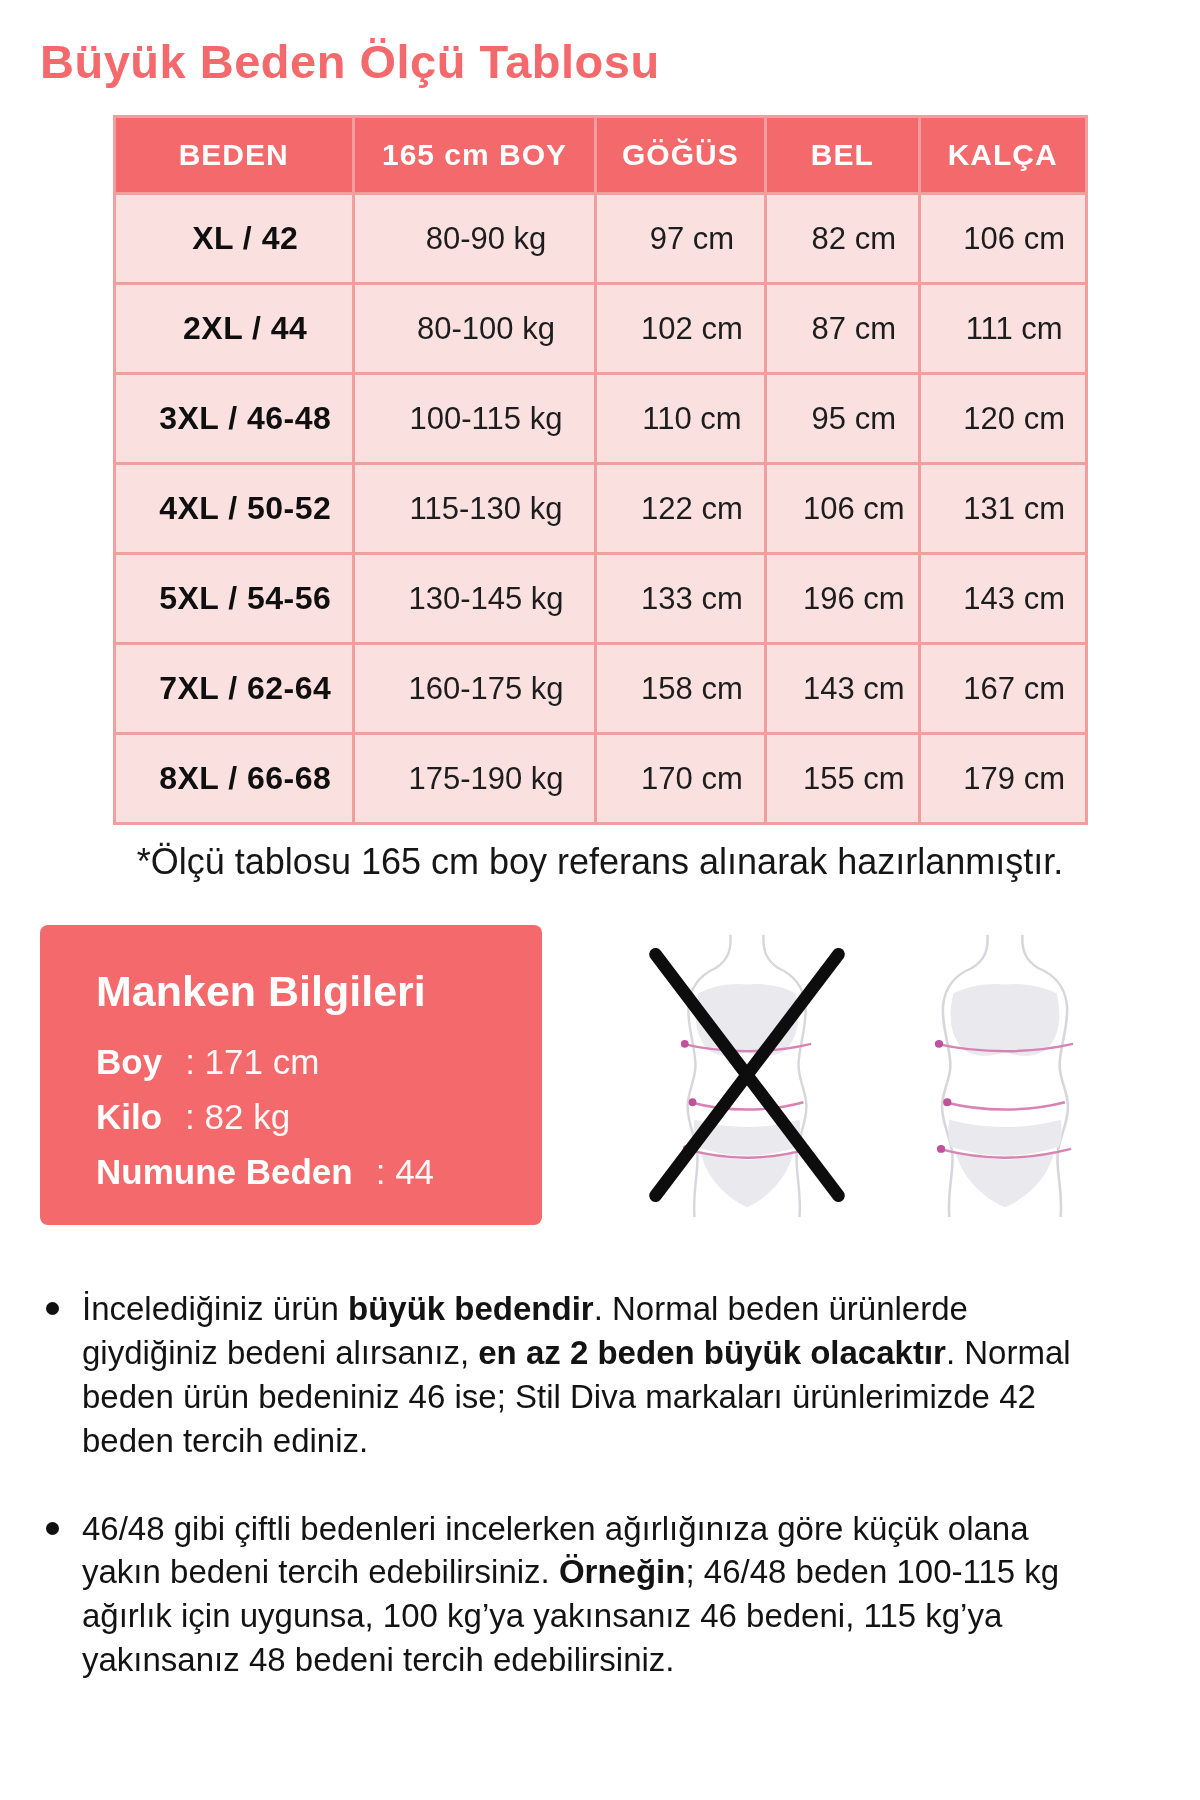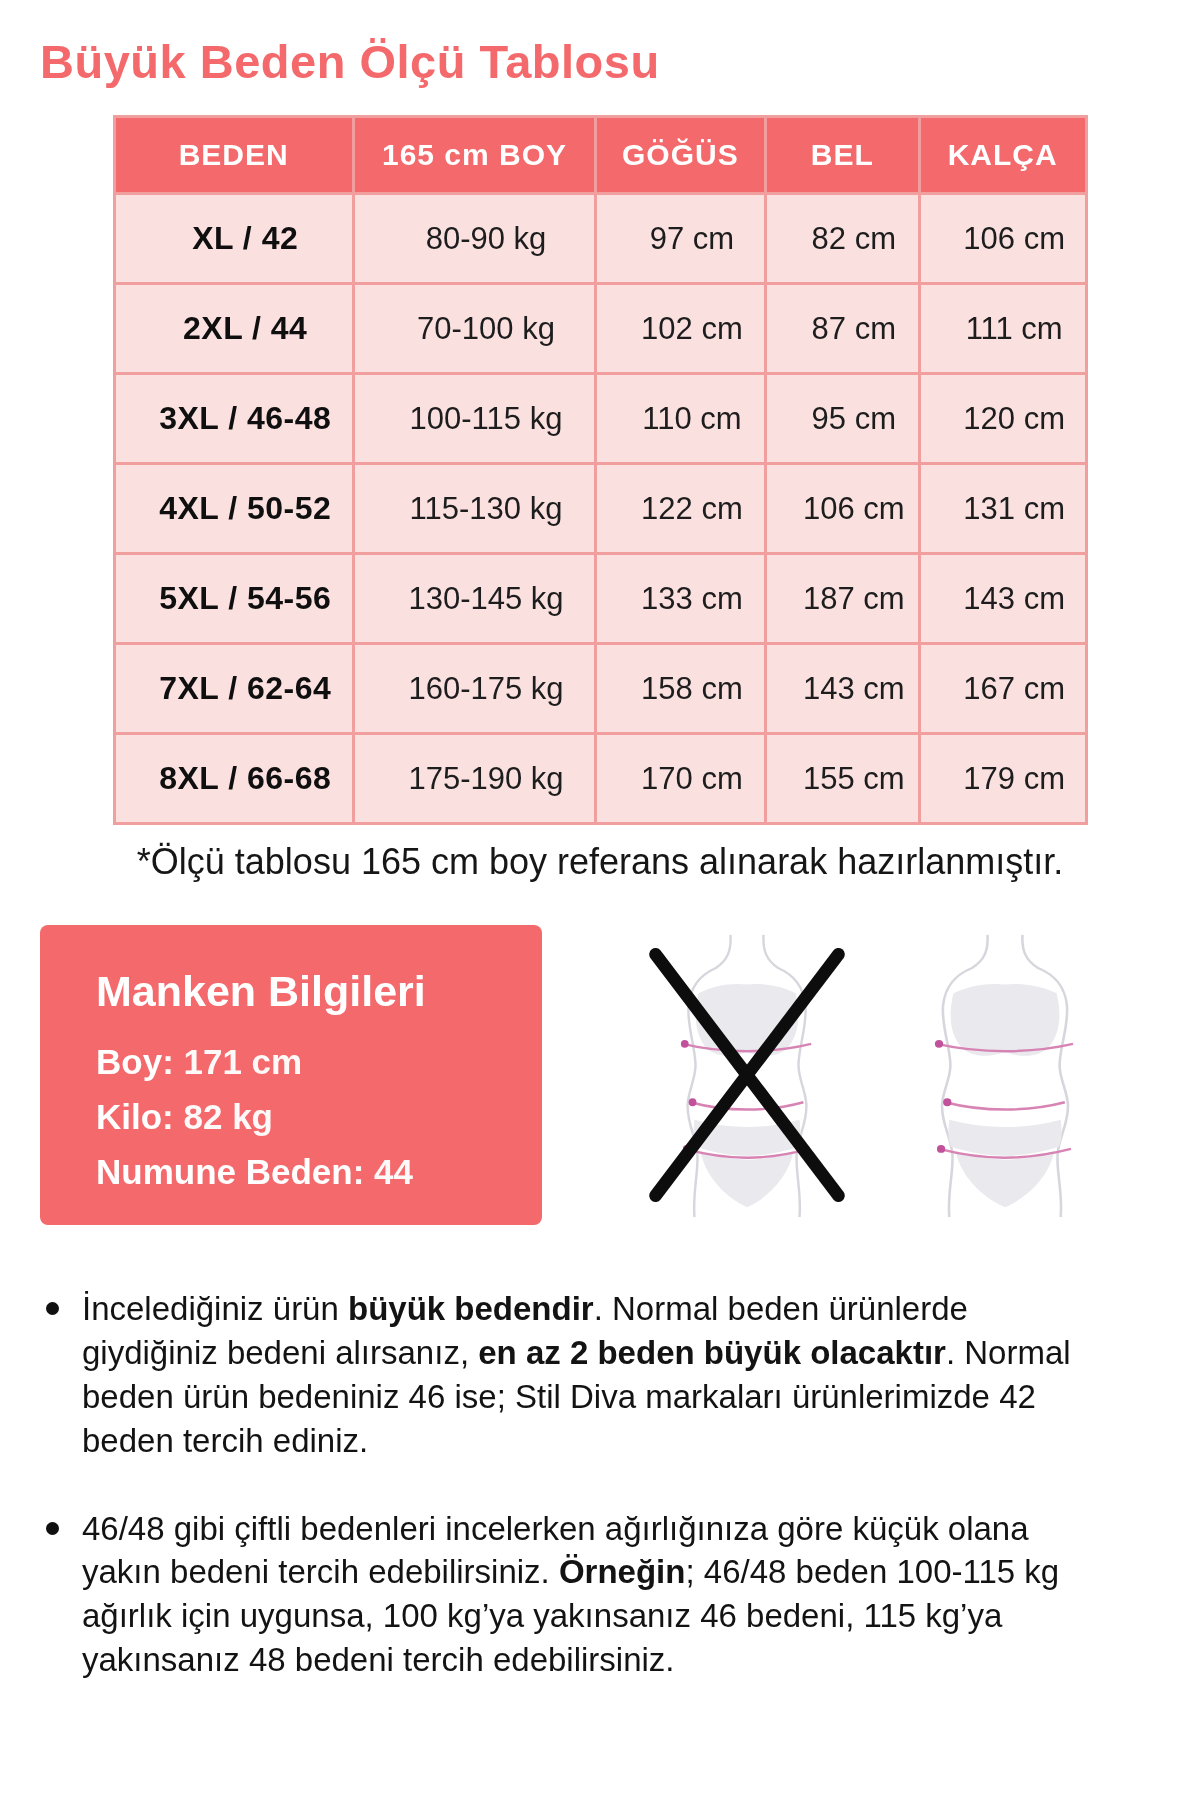--- a/index.html
+++ b/index.html
@@ -78,21 +78,21 @@
     color:#ffffff;
     flex:none;
   }
   .model-box h2 {
     margin:0 0 26px;
     font-size:43px;
     font-weight:800;
   }
   .model-line { font-size:35px; margin-bottom:15px; }
   .model-line .lbl { font-weight:700; }
-  .model-line .val { font-weight:700; opacity:.96; }
+  .model-line .val { font-weight:400; opacity:.96;margin-left:23px; }
 
   .figures {
     flex:1;
     display:flex;
     justify-content:center;
     align-items:center;
     gap:44px;
     margin-left:50px;
   }
   svg.fig { width:214px; height:292px; display:block; }
@@ -147,21 +147,21 @@
     <tbody>
         <tr>
           <td class="col-size">XL / 42</td>
           <td>80-90 kg</td>
           <td>97 cm</td>
           <td>82 cm</td>
           <td>106 cm</td>
         </tr>
         <tr>
           <td class="col-size">2XL / 44</td>
-          <td>70-100 kg</td>
+          <td>80-100 kg</td>
           <td>102 cm</td>
           <td>87 cm</td>
           <td>111 cm</td>
         </tr>
         <tr>
           <td class="col-size">3XL / 46-48</td>
           <td>100-115 kg</td>
           <td>110 cm</td>
           <td>95 cm</td>
           <td>120 cm</td>
@@ -170,21 +170,21 @@
           <td class="col-size">4XL / 50-52</td>
           <td>115-130 kg</td>
           <td>122 cm</td>
           <td>106 cm</td>
           <td>131 cm</td>
         </tr>
         <tr>
           <td class="col-size">5XL / 54-56</td>
           <td>130-145 kg</td>
           <td>133 cm</td>
-          <td>187 cm</td>
+          <td>196 cm</td>
           <td>143 cm</td>
         </tr>
         <tr>
           <td class="col-size">7XL / 62-64</td>
           <td>160-175 kg</td>
           <td>158 cm</td>
           <td>143 cm</td>
           <td>167 cm</td>
         </tr>
         <tr>

